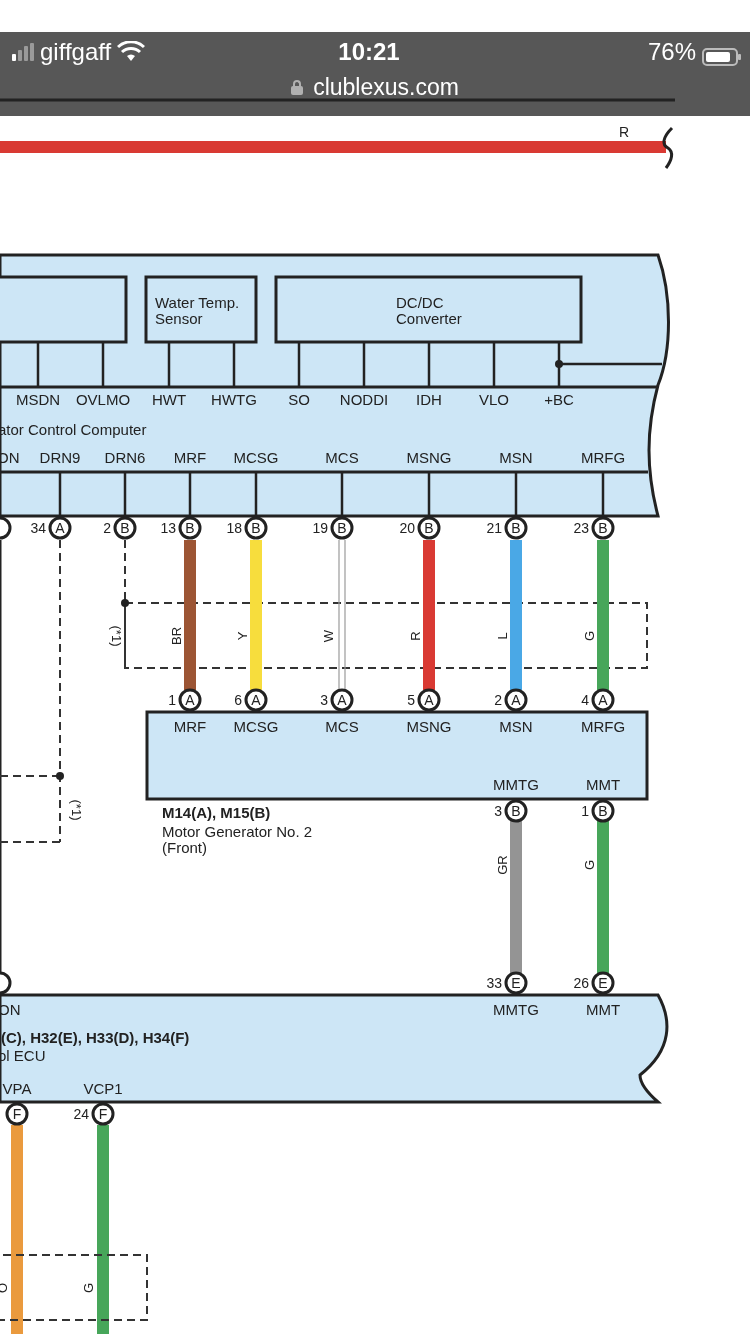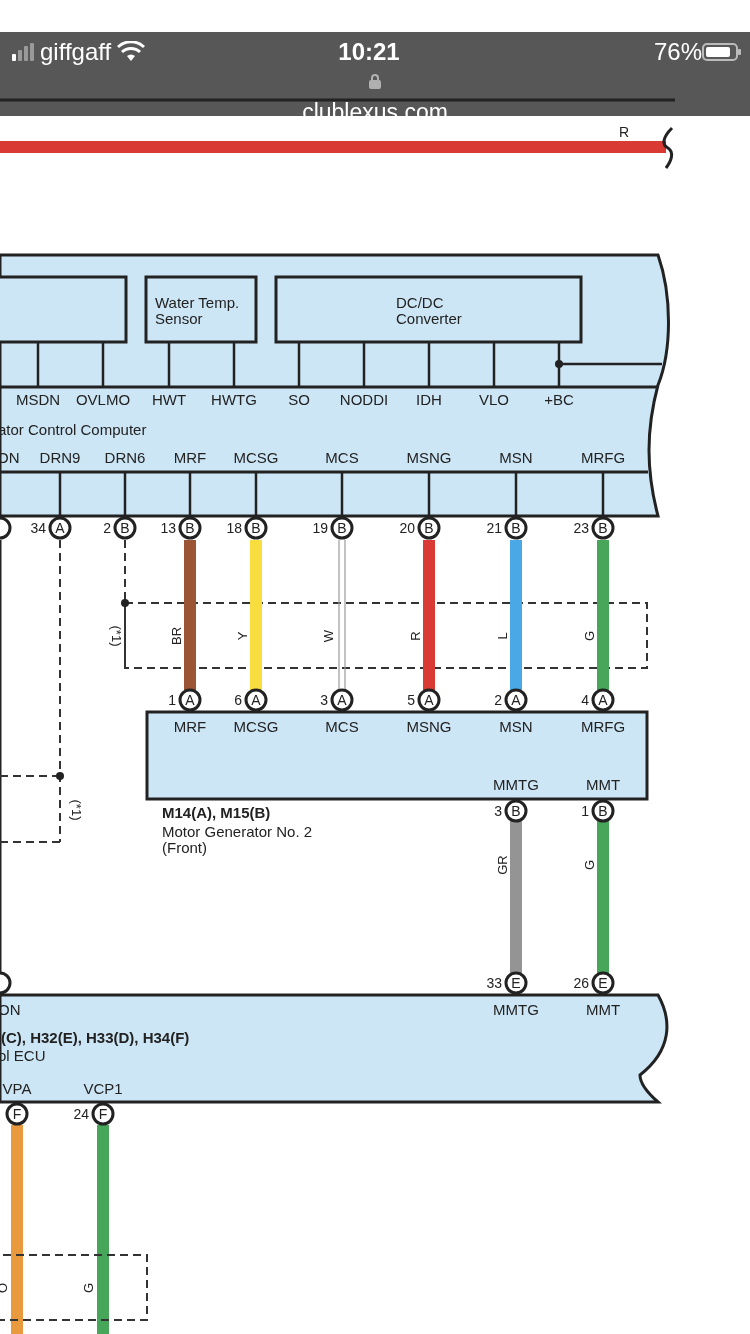--- a/index.html
+++ b/index.html
@@ -3,25 +3,25 @@
 <meta charset="utf-8">
 <style>
   html, body { margin:0; padding:0; }
   body { width:750px; height:1334px; overflow:hidden; background:#ffffff; font-family:"Liberation Sans", sans-serif; position:relative; }
   .statusbar { position:absolute; left:0; top:0; width:750px; height:84px; background:#575757; color:#fff;margin-top:32px; }
   .sb-left { position:absolute; left:12px; top:6px; display:flex; align-items:center; gap:6px; font-size:24px; }
   .signal { display:flex; align-items:flex-end; gap:2px; height:18px; }
   .signal span { width:4px; background:#9a9a9a; border-radius:1px; }
   .signal span.on { background:#fff; }
   .sb-time { position:absolute; left:0; right:12px; top:6px; text-align:center; font-size:24px; font-weight:bold; }
-  .sb-right { position:absolute; right:12px; top:6px; display:flex; align-items:center; font-size:24px; }
+  .sb-right { position:absolute; right:12px; top:6px; display:flex; align-items:flex-end; gap:6px; font-size:24px; }
   .battery { width:36px; height:18px; border:2px solid #bbb; border-radius:5px; position:relative; box-sizing:border-box; }
   .battery .fill { position:absolute; left:2px; top:2px; bottom:2px; width:74%; background:#fff; border-radius:2px; }
   .battery::after { content:""; position:absolute; right:-5px; top:4px; width:3px; height:6px; background:#bbb; border-radius:1px; }
-  .sb-url { position:absolute; left:0; right:0; top:42px; text-align:center; font-size:23px; display:flex; justify-content:center; align-items:center; gap:10px;flex-direction:column; }
+  .sb-url { position:absolute; left:0; right:0; top:42px; text-align:center; font-size:23px; display:flex; justify-content:center; align-items:center; gap:10px; }
   .lock { width:12px; height:15px; position:relative; display:inline-block; }
   .lock::before { content:""; position:absolute; left:2px; top:0; width:8px; height:8px; border:2px solid #b0b0b0; border-bottom:none; border-radius:5px 5px 0 0; box-sizing:border-box; }
   .lock::after { content:""; position:absolute; left:0; top:6px; width:12px; height:9px; background:#b0b0b0; border-radius:2px; }
   svg#diagram { position:absolute; left:0; top:84px; }
   .t { font-family:"Liberation Sans", sans-serif; fill:#222; }
 </style>
 </head>
 <body>
 
 <div class="statusbar">

